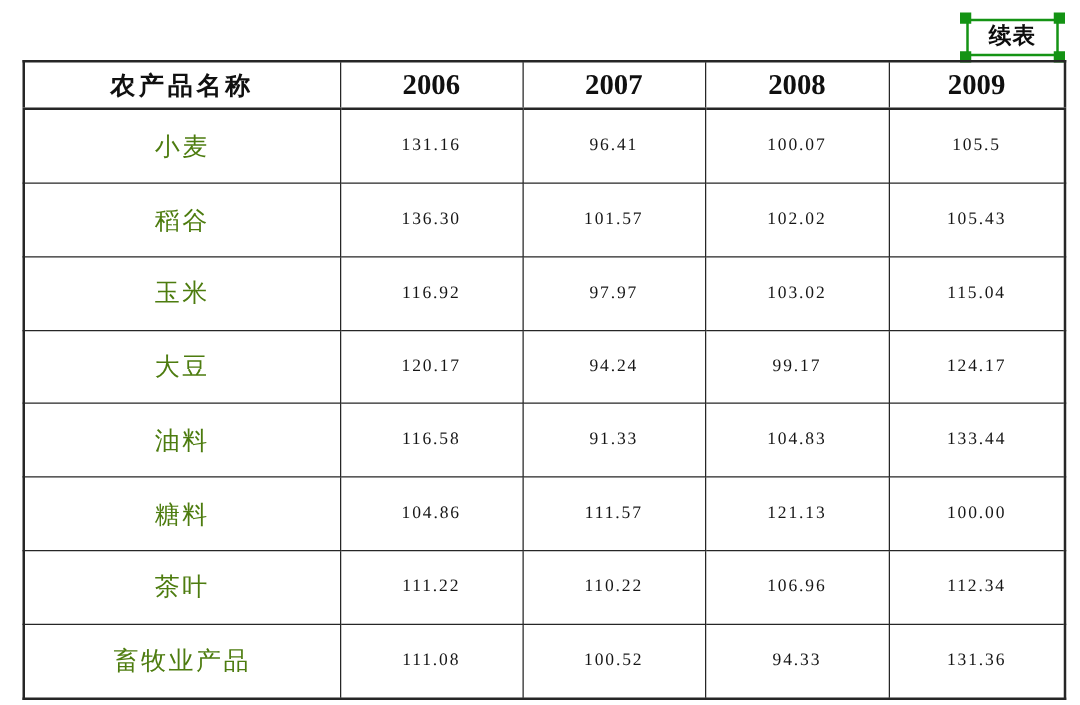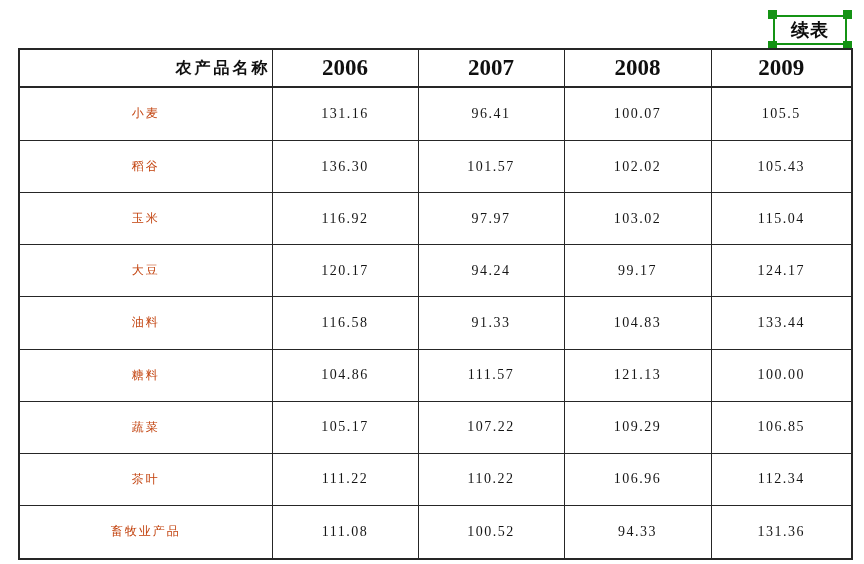--- a/index.html
+++ b/index.html
@@ -16,21 +16,21 @@
   .sel-box {
     position: absolute; left: 773px; top: 15px;
     width: 70px; height: 26px;
     border: 2px solid var(--sel-green, #149314);
     display: flex; align-items: center; justify-content: center;
     box-sizing: content-box;
   }
   .sel-label {
     font-weight: bold; font-size: 18px; letter-spacing: 1px;
     color: #0c0c0c; line-height: 1;
-    font-family: Liberation Serif, serif;
+    font-family: Liberation Mono, monospace;
   }
   .handle {
     position: absolute; width: 9px; height: 9px;
     background: var(--sel-green, #149314);
   }
   .handle.nw { left: -7px; top: -7px; }
   .handle.ne { right: -7px; top: -7px; }
   .handle.sw { left: -7px; bottom: -7px; }
   .handle.se { right: -7px; bottom: -7px; }
 
@@ -45,24 +45,24 @@
     border: 1px solid var(--tbl-border, #262626);
   }
   table.doc-table { border-width: 2px; }
   thead tr { height: 38px; }
   th {
     font-weight: bold; font-size: 23px;
     text-align: center; vertical-align: middle;
     color: #101010;
     border-bottom-width: 2px !important;
   }
-  th.name-col { letter-spacing: 3px; font-size: 16px; text-align: right; }
+  th.name-col { letter-spacing: 3px; font-size: 20px; }
   td { text-align: center; vertical-align: middle; }
   td.name-cell {
-    font-size: 12px; letter-spacing: 2px; color: #c2410c;
+    font-size: 20px; letter-spacing: 2px; color: #4d7c0f;
   }
   td.num-cell {
     font-size: 14px; letter-spacing: 1.5px; color: #161616;
     font-family: "Liberation Serif", "DejaVu Serif", serif;
   }
 </style>
 </head>
 <body>
 
 <div class="page">
@@ -129,27 +129,20 @@
           <td class="num-cell">133.44</td>
         </tr>
         <tr>
           <td class="name-cell">糖料</td>
           <td class="num-cell">104.86</td>
           <td class="num-cell">111.57</td>
           <td class="num-cell">121.13</td>
           <td class="num-cell">100.00</td>
         </tr>
         <tr>
-          <td class="name-cell">蔬菜</td>
-          <td class="num-cell">105.17</td>
-          <td class="num-cell">107.22</td>
-          <td class="num-cell">109.29</td>
-          <td class="num-cell">106.85</td>
-        </tr>
-        <tr>
           <td class="name-cell">茶叶</td>
           <td class="num-cell">111.22</td>
           <td class="num-cell">110.22</td>
           <td class="num-cell">106.96</td>
           <td class="num-cell">112.34</td>
         </tr>
         <tr>
           <td class="name-cell">畜牧业产品</td>
           <td class="num-cell">111.08</td>
           <td class="num-cell">100.52</td>

